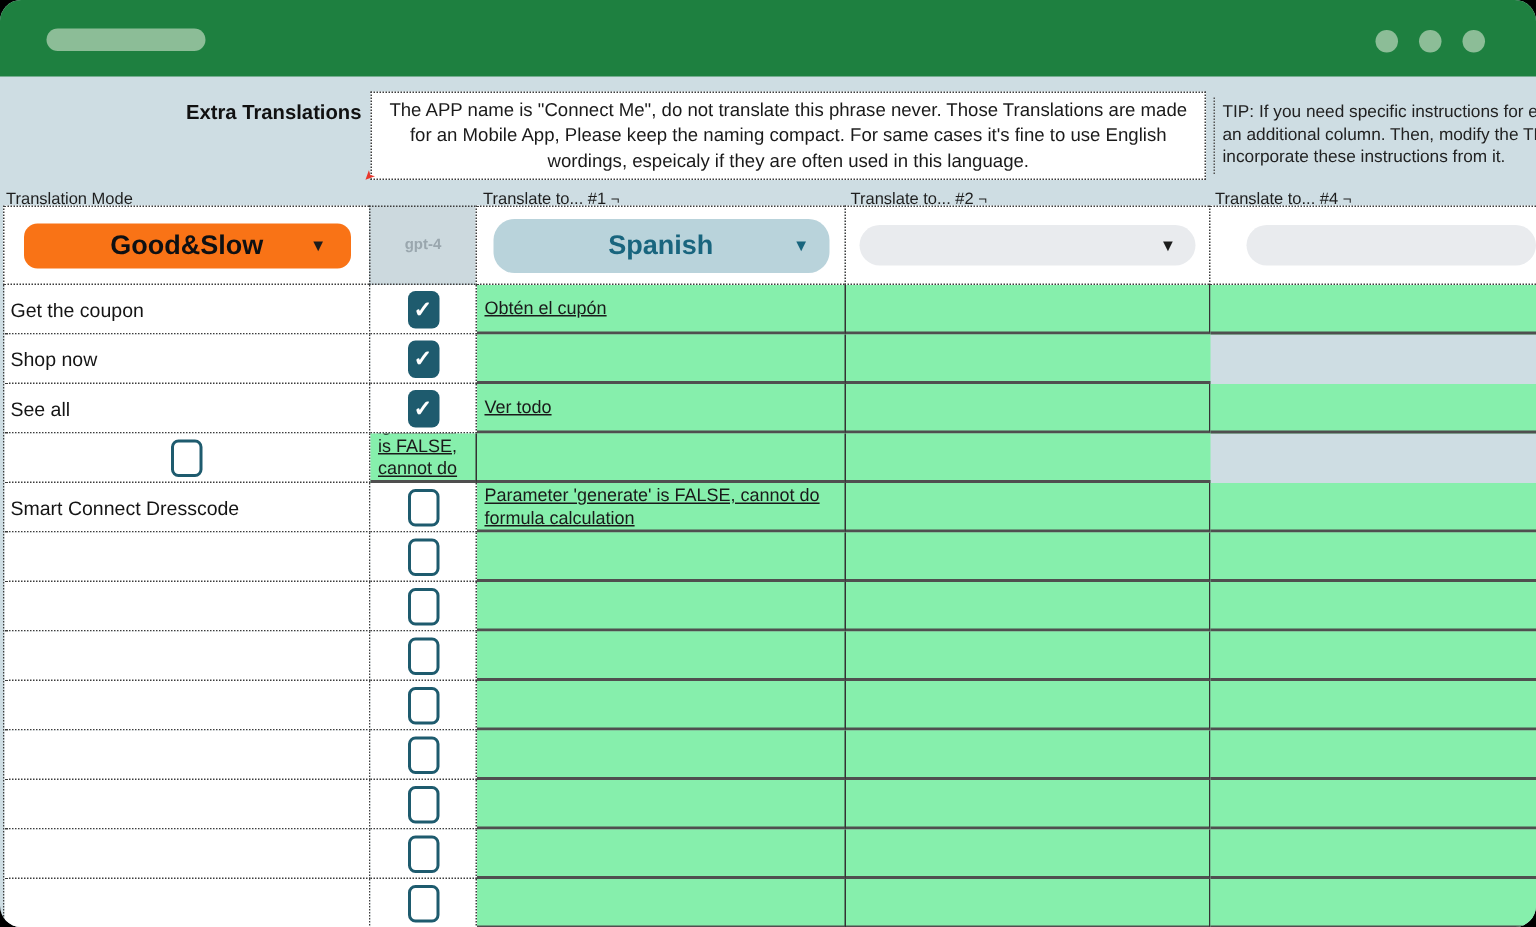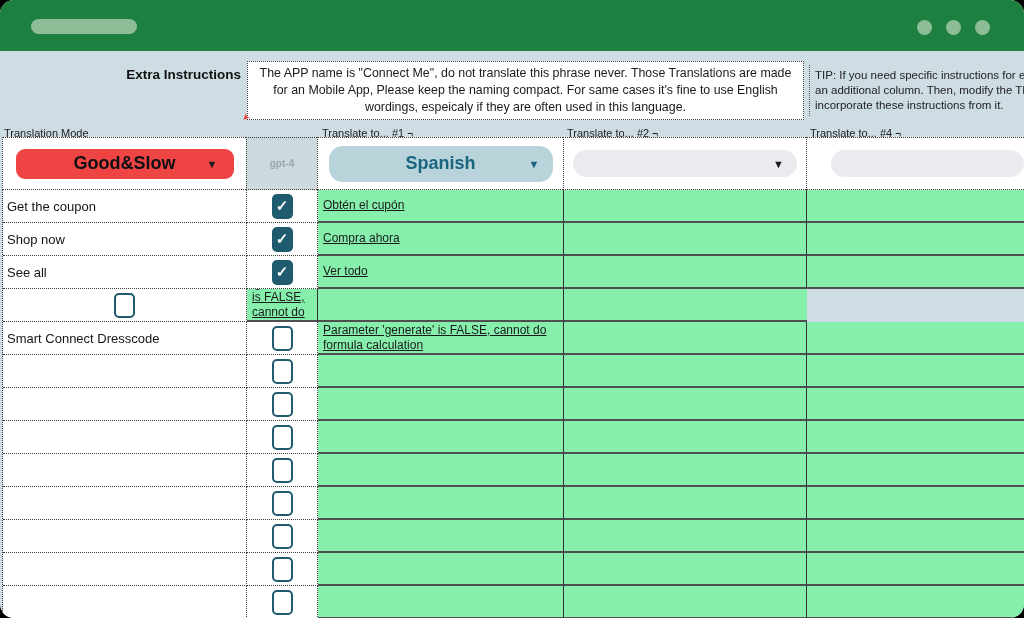--- a/index.html
+++ b/index.html
@@ -31,21 +31,21 @@
   .grid-row{display:grid;grid-template-columns:244px 71px 246px 243px 218px;}
   .dd-row{position:absolute;left:2px;top:137px;height:53px;}
   .dd-row > div{box-sizing:border-box;border-bottom:1px dotted #3c3c3c;border-top:1px dotted #3c3c3c;
                 border-left:1px dotted #3c3c3c;display:flex;align-items:center;justify-content:center;}
   .dd-row > div:last-child{border-right:none;}
   .dd-c1,.dd-c3,.dd-c4,.dd-c5{background:#fff;}
   .dd-c2{background:#ccd9de;}
 
   .pill{position:relative;display:flex;align-items:center;justify-content:center;box-sizing:border-box;}
   .pill .arrow{position:absolute;font-size:11px;}
-  .pill-mode{width:218px;height:30px;border-radius:9px;background:#ef4444;font-size:18px;font-weight:bold;color:#0e1013;}
+  .pill-mode{width:218px;height:30px;border-radius:9px;background:#f97316;font-size:18px;font-weight:bold;color:#0e1013;}
   .pill-mode .arrow{right:16px;color:#1c1c1c;}
   .pill-lang1{width:224px;height:36px;border-radius:14px;background:#b9d3db;font-size:18px;font-weight:bold;color:#19657e;}
   .pill-lang1 .arrow{right:13px;color:#19657e;}
   .pill-lang2{width:224px;height:27px;border-radius:14px;background:#e9ebee;}
   .pill-lang2 .arrow{right:13px;color:#1c1c1c;}
   .pill-lang3{width:236px;height:27px;border-radius:14px;background:#e9ebee;margin-left:24px;}
   .gpt-label{font-size:10px;font-weight:bold;color:#9aa7ae;}
 
   
   #table-body{position:absolute;left:2px;top:190px;border-left:1px dotted #3c3c3c;}
@@ -71,21 +71,21 @@
 
   <div class="topbar">
     <div class="addr-pill"></div>
     <div class="dots">
       <div class="dot"></div>
       <div class="dot"></div>
       <div class="dot"></div>
     </div>
   </div>
 
-  <div class="extra-label">Extra Instructions</div>
+  <div class="extra-label">Extra Translations</div>
   <div class="instr-box">
     <div class="txt">The APP name is "Connect Me", do not translate this phrase never. Those Translations are made for an Mobile App, Please keep the naming compact. For same cases it's fine to use English wordings, espeicaly if they are often used in this language.</div>
   </div>
   <div class="red-marker">➤</div>
 
   <div class="tip">
     <div>TIP: If you need specific instructions for eac</div>
     <div>an additional column. Then, modify the TRA</div>
     <div>incorporate these instructions from it.</div>
   </div>
@@ -141,21 +141,20 @@
       <div class="c-tr c-tr1">Obtén el cupón</div>
       <div class="c-tr c-tr2"></div>
       <div class="c-tr c-tr3"></div>
     </div>
 
     <div class="grid-row t-row">
       <div class="c-src">Shop now</div>
       <div class="c-chk">
         <div class="cb checked">✓</div>
       </div>
-      <div class="c-tr c-tr1">Compra ahora</div>
       <div class="c-tr c-tr2"></div>
       <div class="c-tr c-tr3"></div>
     </div>
 
     <div class="grid-row t-row">
       <div class="c-src">See all</div>
       <div class="c-chk">
         <div class="cb checked">✓</div>
       </div>
       <div class="c-tr c-tr1">Ver todo</div>

